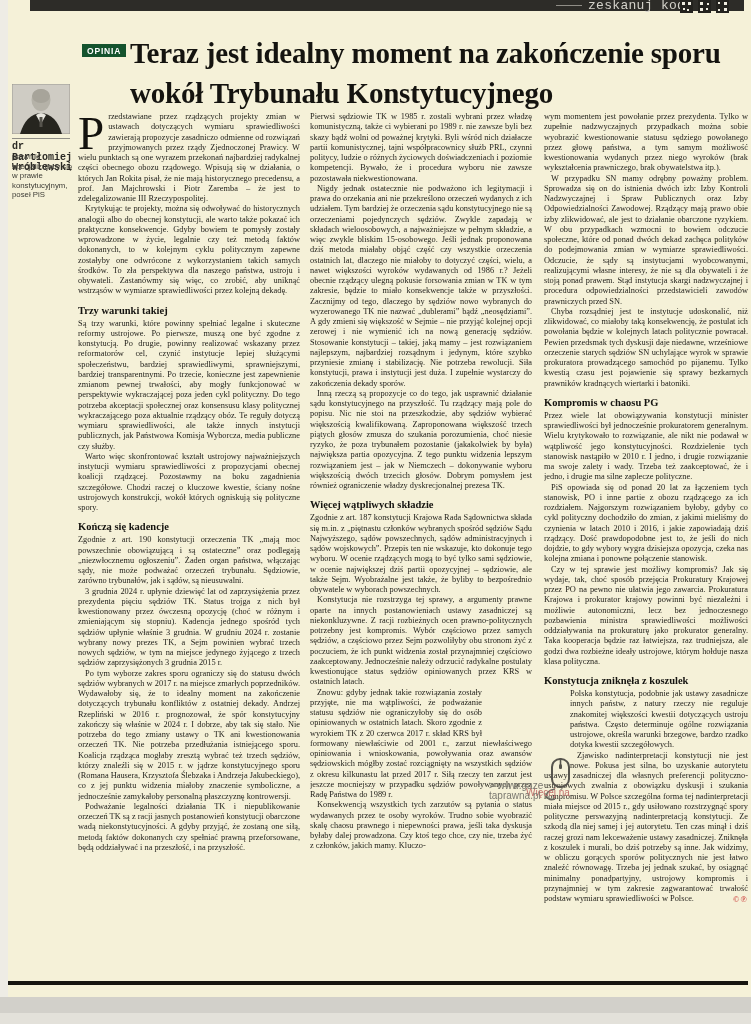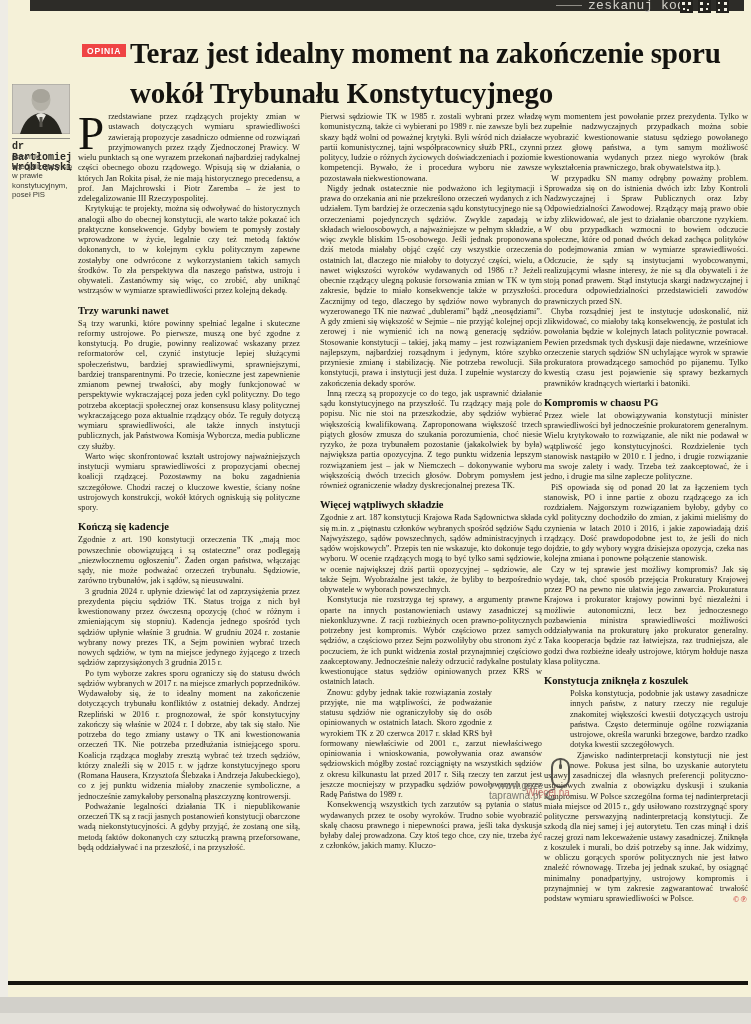--- a/index.html
+++ b/index.html
@@ -13,38 +13,38 @@
   
   .topbar{position:absolute;left:30px;top:0;width:714px;height:11px;background:#2d2c28;}
   .scanline{position:absolute;left:556px;top:5px;width:26px;height:1px;background:#8f8d86;}
   .scanlabel{position:absolute;left:588px;top:0;font-family:Liberation Mono, monospace;
     font-size:13px;line-height:11px;color:#d4d2ca;letter-spacing:.3px;}
   .qrrow{position:absolute;left:680px;top:0;display:flex;gap:5px;}
   .qr{width:13px;height:13px;background:#23221e;position:relative;}
   .qr i{position:absolute;background:#efece0;width:3px;height:3px;}
   .qr i.b{width:2px;height:2px;}
   
-  .kicker{position:absolute;left:82px;top:44px;background:#ef4444;color:#fff;
+  .kicker{position:absolute;left:82px;top:44px;background:#14532d;color:#fff;
     font-family:"Liberation Sans",sans-serif;font-size:8.5px;font-weight:bold;
     letter-spacing:.8px;padding:2px 5px 1px;}
   .title{position:absolute;left:130px;top:33px;width:600px;
     font-size:29px;line-height:40px;font-weight:bold;letter-spacing:-.2px;color:#14130f;}
   
   .photo{position:absolute;left:12px;top:84px;width:58px;height:50px;}
   .author-rule{position:absolute;left:12px;top:138px;width:58px;height:1px;background:#8f8d86;}
   .author-name{position:absolute;left:12px;top:142px;width:62px;
     font-family:Liberation Mono, monospace;font-size:10px;line-height:10.5px;font-weight:bold;color:#2b2a25;}
   .author-bio{position:absolute;left:12px;top:152px;width:62px;
     font-family:"Liberation Sans",sans-serif;font-size:7.8px;line-height:9.6px;color:#3c3b35;}
   
   .col{position:absolute;top:112px;height:868px;overflow:hidden;
     font-size:8.35px;line-height:10.25px;text-align:justify;
     -webkit-hyphens:auto;hyphens:auto;}
   .col1{left:78px;width:222px;}
-  .col2{left:320px;width:222px;}
+  .col2{left:310px;width:222px;}
   .col3{left:544px;width:204px;font-family:Liberation Serif, serif;}
   .col p{margin:0;}
   .col p+p{text-indent:7px;}
   .col h3{margin:8px 0 2px;font-size:10.5px;line-height:12px;color:#14130f;}
   .dropcap{float:left;font-size:47px;line-height:38px;padding:2px 4px 0 0;color:#14130f;}
   .spacer-right{float:right;width:50px;height:44px;}
   .spacer-left{float:left;width:26px;height:42px;margin-top:40px;}
   .endmark{float:right;color:#c41e1e;font-size:8.5px;letter-spacing:1px;}
   
   .promo{position:absolute;left:487px;top:753px;width:88px;height:78px;
@@ -100,28 +100,28 @@
     <rect x="27.5" y="33" width="3" height="10" fill="#55534c"></rect>
   </svg>
 </div>
 <div class="author-rule"></div>
 <div class="author-name">dr Bartłomiej Wróblewski</div>
 <div class="author-bio">prawnik specjalizujący się w prawie konstytucyjnym, poseł PiS</div>
 
 <div class="col col1">
     <p><span class="dropcap">P</span>rzedstawiane przez rządzących projekty zmian w ustawach dotyczących wymiaru sprawiedliwości zawierają propozycje zasadniczo odmienne od rozwiązań przyjmowanych przez rządy Zjednoczonej Prawicy. W wielu punktach są one wyrazem przekonań najbardziej radykalnej części obecnego obozu rządowego. Wpisują się w działania, o których Jan Rokita pisał, że nie mają historycznego precedensu, a prof. Jan Majchrowski i Piotr Zaremba – że jest to zdelegalizowanie III Rzeczypospolitej.</p>
     <p>Krytykując te projekty, można się odwoływać do historycznych analogii albo do obecnej konstytucji, ale warto także pokazać ich praktyczne konsekwencje. Gdyby bowiem te pomysły zostały wprowadzone w życie, legalnie czy też metodą faktów dokonanych, to w kolejnym cyklu politycznym zapewne zostałyby one odwrócone z wykorzystaniem takich samych środków. To zła perspektywa dla naszego państwa, ustroju i obywateli. Zastanówmy się więc, co zrobić, aby uniknąć wstrząsów w wymiarze sprawiedliwości przez kolejną dekadę.</p>
-    <h3>Trzy warunki nawet</h3>
+    <h3>Trzy warunki takiej</h3>
     <p>Są trzy warunki, które powinny spełniać legalne i skuteczne reformy ustrojowe. Po pierwsze, muszą one być zgodne z konstytucją. Po drugie, powinny realizować wskazany przez reformatorów cel, czynić instytucje lepiej służącymi społeczeństwu, bardziej sprawiedliwymi, sprawniejszymi, bardziej transparentnymi. Po trzecie, konieczne jest zapewnienie zmianom pewnej trwałości, aby mogły funkcjonować w perspektywie wykraczającej poza jeden cykl polityczny. Do tego potrzeba akceptacji społecznej oraz konsensusu klasy politycznej wykraczającego poza aktualnie rządzący obóz. Te reguły dotyczą wymiaru sprawiedliwości, ale także innych instytucji publicznych, jak Państwowa Komisja Wyborcza, media publiczne czy służby.</p>
     <p>Warto więc skonfrontować kształt ustrojowy najważniejszych instytucji wymiaru sprawiedliwości z propozycjami obecnej koalicji rządzącej. Pozostawmy na boku zagadnienia szczegółowe. Chodzi raczej o kluczowe kwestie, ściany nośne ustrojowych konstrukcji, wokół których ogniskują się polityczne spory.</p>
     <h3>Kończą się kadencje</h3>
     <p>Zgodnie z art. 190 konstytucji orzeczenia TK „mają moc powszechnie obowiązującą i są ostateczne” oraz podlegają „niezwłocznemu ogłoszeniu”. Żaden organ państwa, włączając sądy, nie może podważać orzeczeń trybunału. Sędziowie, zarówno trybunałów, jak i sądów, są nieusuwalni.</p>
     <p>3 grudnia 2024 r. upłynie dziewięć lat od zaprzysiężenia przez prezydenta pięciu sędziów TK. Status trojga z nich był kwestionowany przez ówczesną opozycję (choć w różnym i zmieniającym się stopniu). Kadencja jednego spośród tych sędziów upłynie właśnie 3 grudnia. W grudniu 2024 r. zostanie wybrany nowy prezes TK, a Sejm powinien wybrać trzech nowych sędziów, w tym na miejsce jedynego żyjącego z trzech sędziów zaprzysiężonych 3 grudnia 2015 r.</p>
     <p>Po tym wyborze zakres sporu ograniczy się do statusu dwóch sędziów wybranych w 2017 r. na miejsce zmarłych poprzedników. Wydawałoby się, że to idealny moment na zakończenie dotyczących trybunału konfliktów z ostatniej dekady. Andrzej Rzepliński w 2016 r. prognozował, że spór konstytucyjny zakończy się właśnie w 2024 r. I dobrze, aby tak się stało. Nie potrzeba do tego zmiany ustawy o TK ani kwestionowania orzeczeń TK. Nie potrzeba przedłużania istniejącego sporu. Koalicja rządząca mogłaby zresztą wybrać też trzech sędziów, którzy znaleźli się w 2015 r. w jądrze konstytucyjnego sporu (Romana Hausera, Krzysztofa Ślebzaka i Andrzeja Jakubeckiego), co z jej punktu widzenia miałoby znaczenie symboliczne, a jednocześnie zamykałoby personalną płaszczyznę kontrowersji.</p>
-    <p>Podważanie legalności działania TK i niepublikowanie orzeczeń TK są z racji jasnych postanowień konstytucji obarczone wadą niekonstytucyjności. A gdyby przyjąć, że zostaną one siłą, metodą faktów dokonanych czy sztuczką prawną przeforsowane, będą oddziaływać i na przeszłość, i na przyszłość.</p>
+    <p>Podważanie legalności działania TK i niepublikowanie orzeczeń TK są z racji jasnych postanowień konstytucji obarczone wadą niekonstytucyjności. A gdyby przyjąć, że zostaną one siłą, metodą faktów dokonanych czy spełniać prawną przeforsowane, będą oddziaływać i na przeszłość, i na przyszłość.</p>
   </div>
 <div class="col col2">
     <p>Pierwsi sędziowie TK w 1985 r. zostali wybrani przez władzę komunistyczną, także ci wybierani po 1989 r. nie zawsze byli bez skazy bądź wolni od poważnej krytyki. Byli wśród nich działacze partii komunistycznej, tajni współpracownicy służb PRL, czynni politycy, ludzie o różnych życiowych doświadczeniach i poziomie kompetencji. Bywało, że i procedura wyboru nie zawsze pozostawała niekwestionowana.</p>
     <p>Nigdy jednak ostatecznie nie podważono ich legitymacji i prawa do orzekania ani nie przekreślono orzeczeń wydanych z ich udziałem. Tym bardziej że orzeczenia sądu konstytucyjnego nie są orzeczeniami pojedynczych sędziów. Zwykle zapadają w składach wieloosobowych, a najważniejsze w pełnym składzie, a więc zwykle bliskim 15-osobowego. Jeśli jednak proponowana dziś metoda miałaby objąć część czy wszystkie orzeczenia ostatnich lat, dlaczego nie miałoby to dotyczyć części, wielu, a nawet większości wyroków wydawanych od 1986 r.? Jeżeli obecnie rządzący ulegną pokusie forsowania zmian w TK w tym zakresie, będzie to miało konsekwencje także w przyszłości. Zacznijmy od tego, dlaczego by sędziów nowo wybranych do wyzerowanego TK nie nazwać „dublerami” bądź „neosędziami”. A gdy zmieni się większość w Sejmie – nie przyjąć kolejnej opcji zerowej i nie wymienić ich na nową generację sędziów. Stosowanie konstytucji – takiej, jaką mamy – jest rozwiązaniem najlepszym, najbardziej rozsądnym i jedynym, które szybko przyniesie zmianę i stabilizację. Nie potrzeba rewolucji. Siła konstytucji, prawa i instytucji jest duża. I zupełnie wystarczy do zakończenia dekady sporów.</p>
     <p>Inną rzeczą są propozycje co do tego, jak usprawnić działanie sądu konstytucyjnego na przyszłość. Tu rządzący mają pole do popisu. Nic nie stoi na przeszkodzie, aby sędziów wybierać większością kwalifikowaną. Zaproponowana większość trzech piątych głosów zmusza do szukania porozumienia, choć niesie ryzyko, że poza trybunałem pozostanie (jakakolwiek by była) największa partia opozycyjna. Z tego punktu widzenia lepszym rozwiązaniem jest – jak w Niemczech – dokonywanie wyboru większością dwóch trzecich głosów. Dobrym pomysłem jest również ograniczenie władzy dyskrecjonalnej prezesa TK.</p>
     <h3>Więcej wątpliwych składzie</h3>
     <p>Zgodnie z art. 187 konstytucji Krajowa Rada Sądownictwa składa się m.in. z „piętnastu członków wybranych spośród sędziów Sądu Najwyższego, sądów powszechnych, sądów administracyjnych i sądów wojskowych”. Przepis ten nie wskazuje, kto dokonuje tego wyboru. W ocenie rządzących mogą to być tylko sami sędziowie, w ocenie największej dziś partii opozycyjnej – sędziowie, ale także Sejm. Wyobrażalne jest także, że byliby to bezpośrednio obywatele w wyborach powszechnych.</p>
     <p>Konstytucja nie rozstrzyga tej sprawy, a argumenty prawne oparte na innych postanowieniach ustawy zasadniczej są niekonkluzywne. Z racji rozbieżnych ocen prawno-politycznych potrzebny jest kompromis. Wybór częściowo przez samych sędziów, a częściowo przez Sejm pozwoliłyby obu stronom żyć z poczuciem, że ich punkt widzenia został przynajmniej częściowo zaakceptowany. Jednocześnie należy odrzucić radykalne postulaty kwestionujące status sędziów opiniowanych przez KRS w ostatnich latach.</p>
     <p><span class="spacer-right"></span>Znowu: gdyby jednak takie rozwiązania zostały przyjęte, nie ma wątpliwości, że podważanie statusu sędziów nie ograniczyłoby się do osób opiniowanych w ostatnich latach. Skoro zgodnie z wyrokiem TK z 20 czerwca 2017 r. skład KRS był formowany niewłaściwie od 2001 r., zarzut niewłaściwego opiniowania i wnioskowania, powoływania oraz awansów sędziowskich mógłby zostać rozciągnięty na wszystkich sędziów z okresu kilkunastu lat przed 2017 r. Siłą rzeczy ten zarzut jest jeszcze mocniejszy w przypadku sędziów powoływanych przez Radę Państwa do 1989 r.</p>
     <p>Konsekwencją wszystkich tych zarzutów są pytania o status wydawanych przez te osoby wyroków. Trudno sobie wyobrazić skalę chaosu prawnego i niepewności prawa, jeśli taka dyskusja byłaby dalej prowadzona. Czy ktoś tego chce, czy nie, trzeba żyć z członków, jakich mamy. Kluczo-</p>

